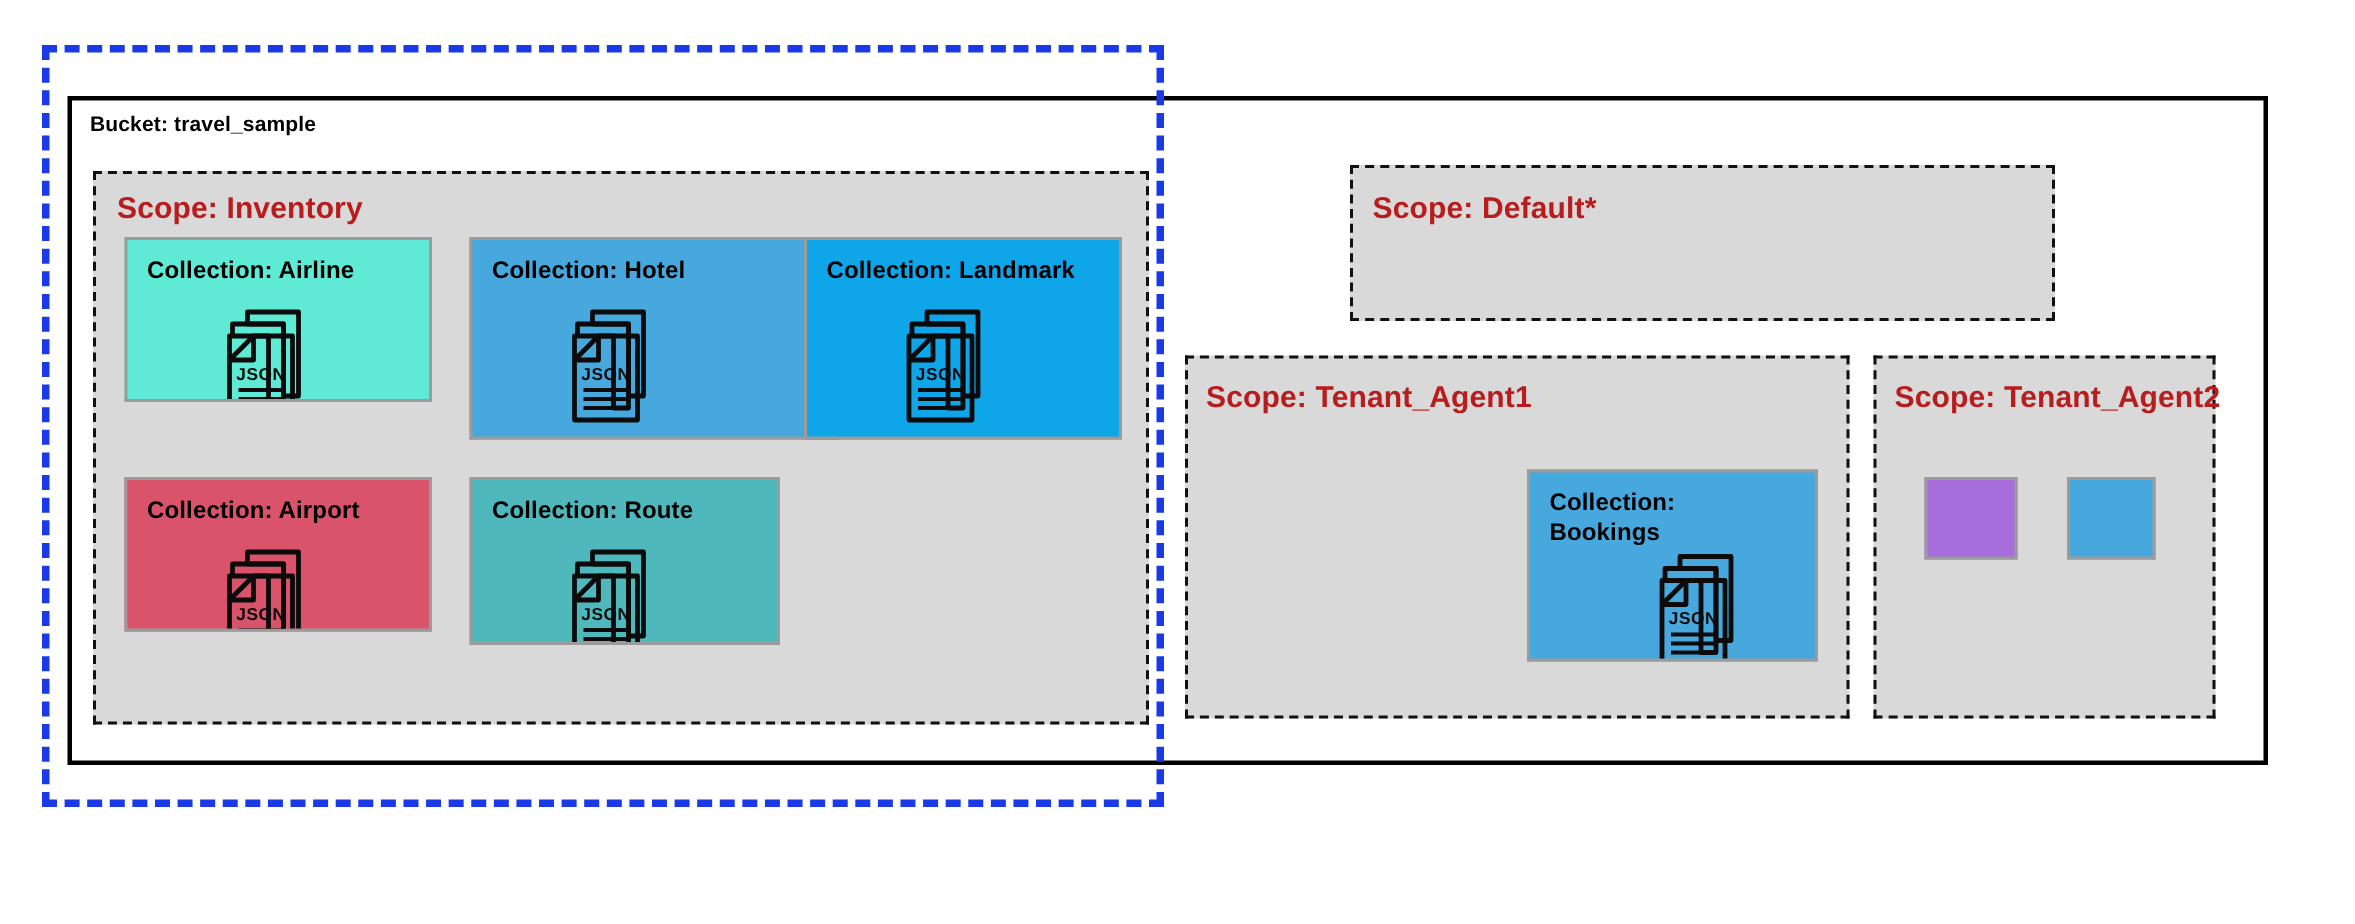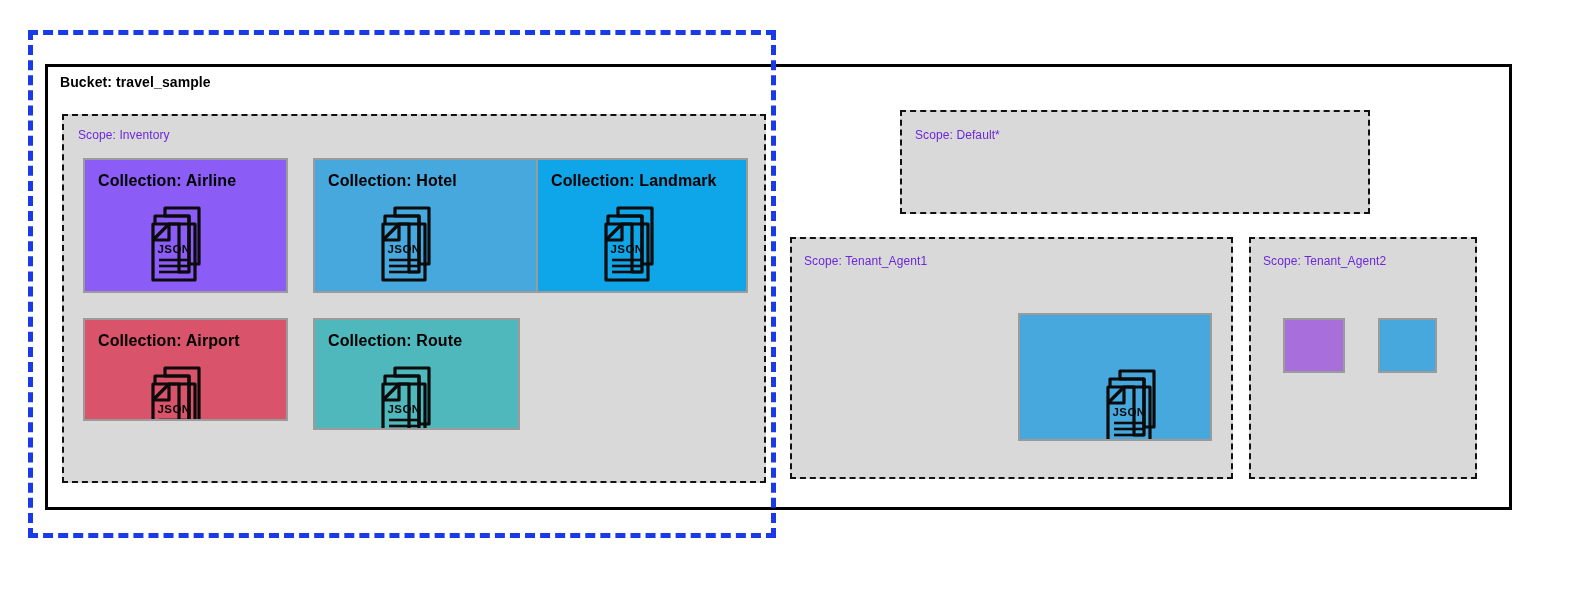--- a/index.html
+++ b/index.html
@@ -60,23 +60,23 @@
   
   .scope {
     position: absolute;
     background: #d9d9d9;
     border: 2px dashed #111111;
     box-sizing: border-box;
     z-index: 3;
   }
   .scope-title {
     position: absolute;
-    font-size: 12px;
-    font-weight: normal;
-    color: #6d28d9;
+    font-size: 20px;
+    font-weight: bold;
+    color: #b91c1c;
     white-space: nowrap;
     letter-spacing: 0.1px;
     z-index: 6;
   }
 
   .scope-inventory  { left: 62px;   top: 114px; width: 704px; height: 369px; }
   .title-inventory  { left: 78px;   top: 128px; }
 
   .scope-default    { left: 900px;  top: 110px; width: 470px; height: 104px; }
   .title-default    { left: 915px;  top: 128px; }
@@ -107,21 +107,21 @@
   }
   .collection-label.wrap {
     width: 110px;
     white-space: normal;
   }
   .json-icon {
     position: absolute;
   }
 
   
-  .c-airline  { left: 83px;  top: 158px; width: 205px; height: 135px; background: #8b5cf6; }
+  .c-airline  { left: 83px;  top: 158px; width: 205px; height: 110px; background: #5eead4; }
   .c-hotel    { left: 313px; top: 158px; width: 246px; height: 135px; background: #47a8de; }
   .c-landmark { left: 536px; top: 158px; width: 212px; height: 135px; background: #0ea5e9; }
   
   .c-airport  { left: 83px;  top: 318px; width: 205px; height: 103px; background: #d9536b; }
   .c-route    { left: 313px; top: 318px; width: 207px; height: 112px; background: #4fb8bc; }
   
   .c-users    { left: 806px;  top: 313px; width: 194px; height: 128px; background: #a86edb; }
   .c-bookings { left: 1018px; top: 313px; width: 194px; height: 128px; background: #47a8de; }
 
   
@@ -201,20 +201,21 @@
 
   <div class="collection c-route">
     <span class="collection-label">Collection: Route</span>
     <svg class="json-icon icon-pos-a" width="78" height="86" viewBox="0 0 78 86">
       <use href="#json-docs"></use>
     </svg>
   </div>
 
 
   <div class="collection c-bookings">
+    <span class="collection-label wrap">Collection: Bookings</span>
     <svg class="json-icon icon-pos-c" width="78" height="86" viewBox="0 0 78 86">
       <use href="#json-docs"></use>
     </svg>
   </div>
 
   <div class="swatch sw-purple"></div>
   <div class="swatch sw-blue"></div>
 
   <div class="bucket-title">Bucket: travel_sample</div>
 

